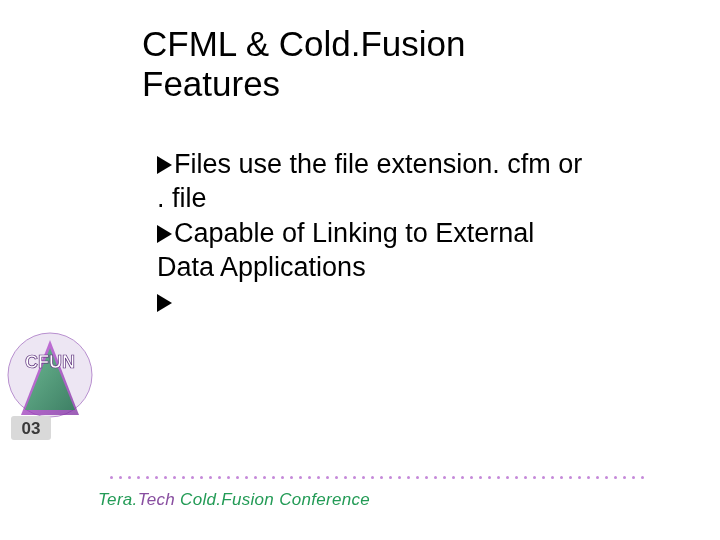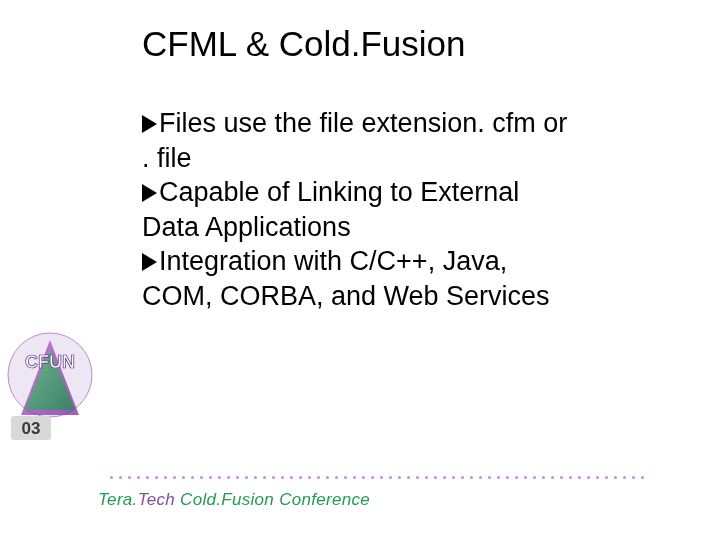--- a/index.html
+++ b/index.html
@@ -25,20 +25,21 @@
     font-size: 35px;
     font-weight: 400;
     color: #000;
     line-height: 1.15;
     margin-bottom: 42px;
   }
   .bullets {
     font-size: 27px;
     color: #000;
     line-height: 1.28;
+    margin-left: 15px;
   }
   .bullet-item { margin-bottom: 0; }
   .arrow {
     display: inline-block;
     width: 0;
     height: 0;
     border-top: 9px solid transparent;
     border-bottom: 9px solid transparent;
     border-left: 15px solid #000;
     margin-right: 2px;
@@ -81,40 +82,38 @@
   .cf   { color: #239b56; }
 </style>
 </head>
 <body>
 
 <div class="slide">
 
   <div class="content">
     <h1 class="title">
       <span>CFML &amp; Cold.Fusion</span><br>
+      <span>Features</span>
     </h1>
 
     <div class="bullets">
       <div class="bullet-item">
         <span class="arrow"></span><span>Files use the file extension. cfm or</span>
       </div>
       <div class="bullet-item">
         <span>. file</span>
       </div>
       <div class="bullet-item">
         <span class="arrow"></span><span>Capable of Linking to External</span>
       </div>
       <div class="bullet-item">
         <span>Data Applications</span>
       </div>
       <div class="bullet-item">
-        <span class="arrow"></span><span>Integration with C/C++, Java,</span>
-      </div>
-      <div class="bullet-item">
-        <span>COM, CORBA, and Web Services</span>
+        <span class="arrow"></span>
       </div>
     </div>
   </div>
 
   <div class="logo">
     <svg viewBox="0 0 94 128" width="94" height="128">
       <defs>
         <linearGradient id="g1" x1="0" y1="0" x2="1" y2="1">
           <stop offset="0%" stop-color="#c04dd8"></stop>
           <stop offset="100%" stop-color="#7b2b9e"></stop>

